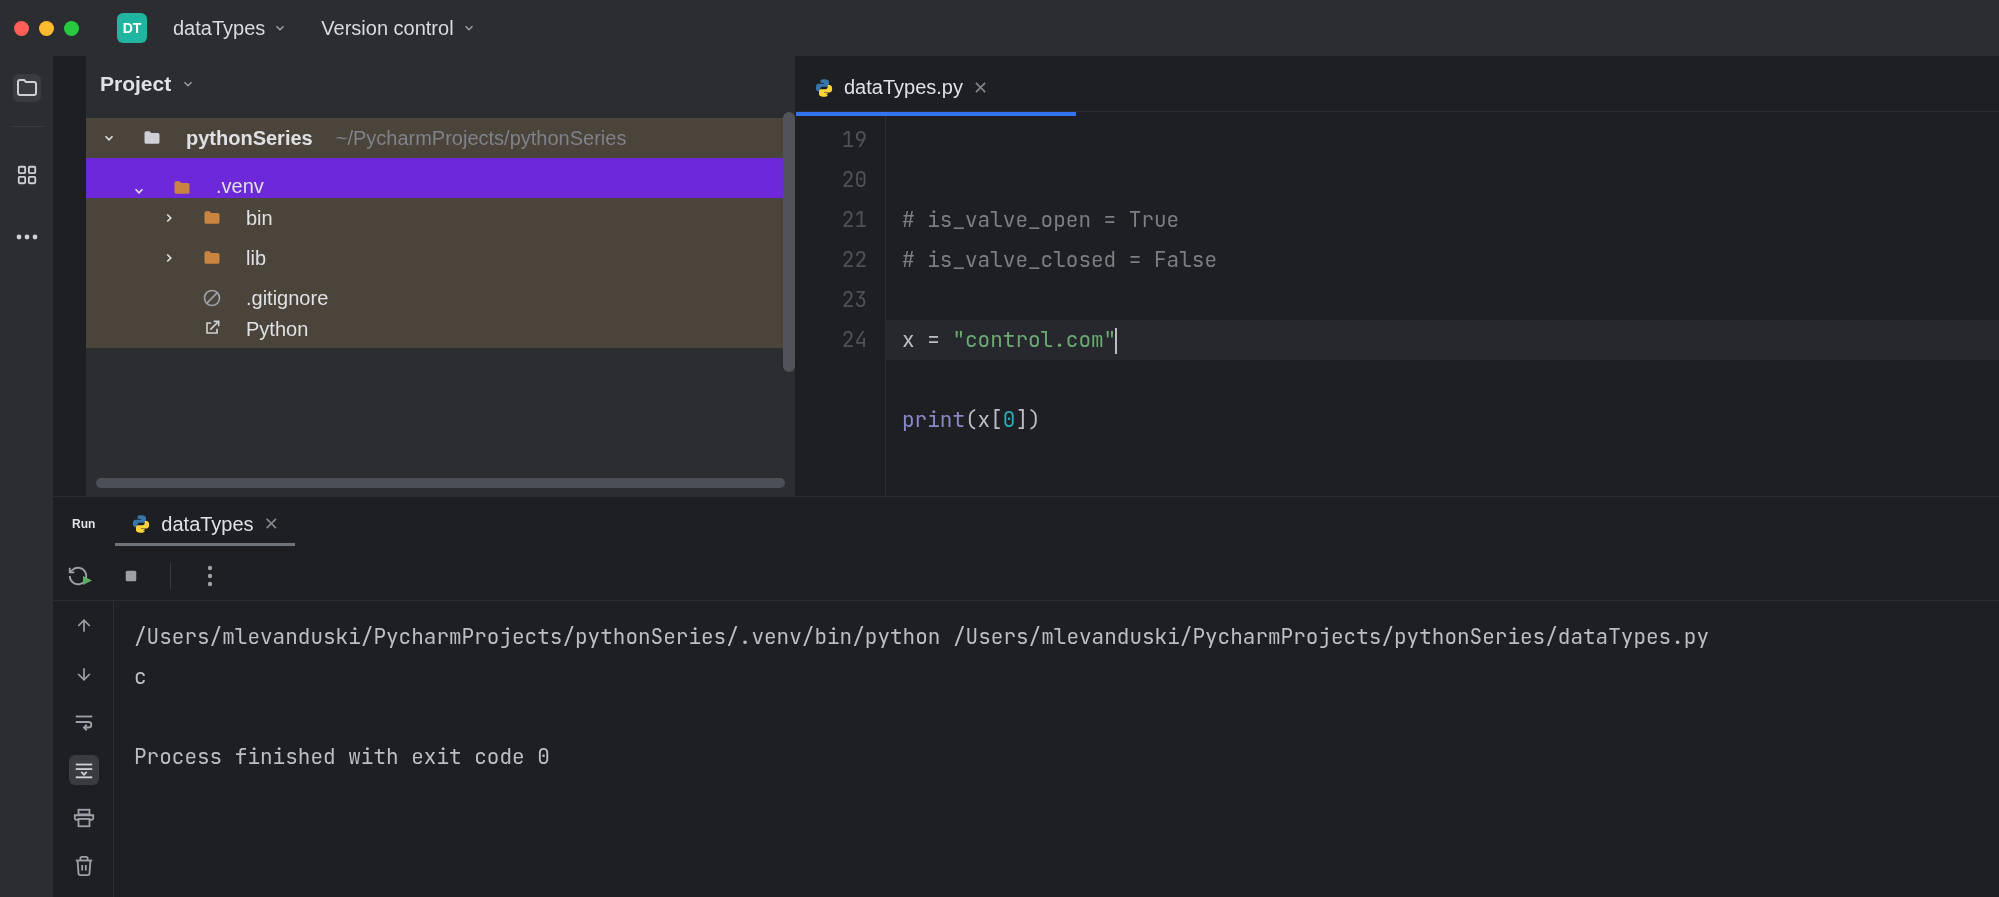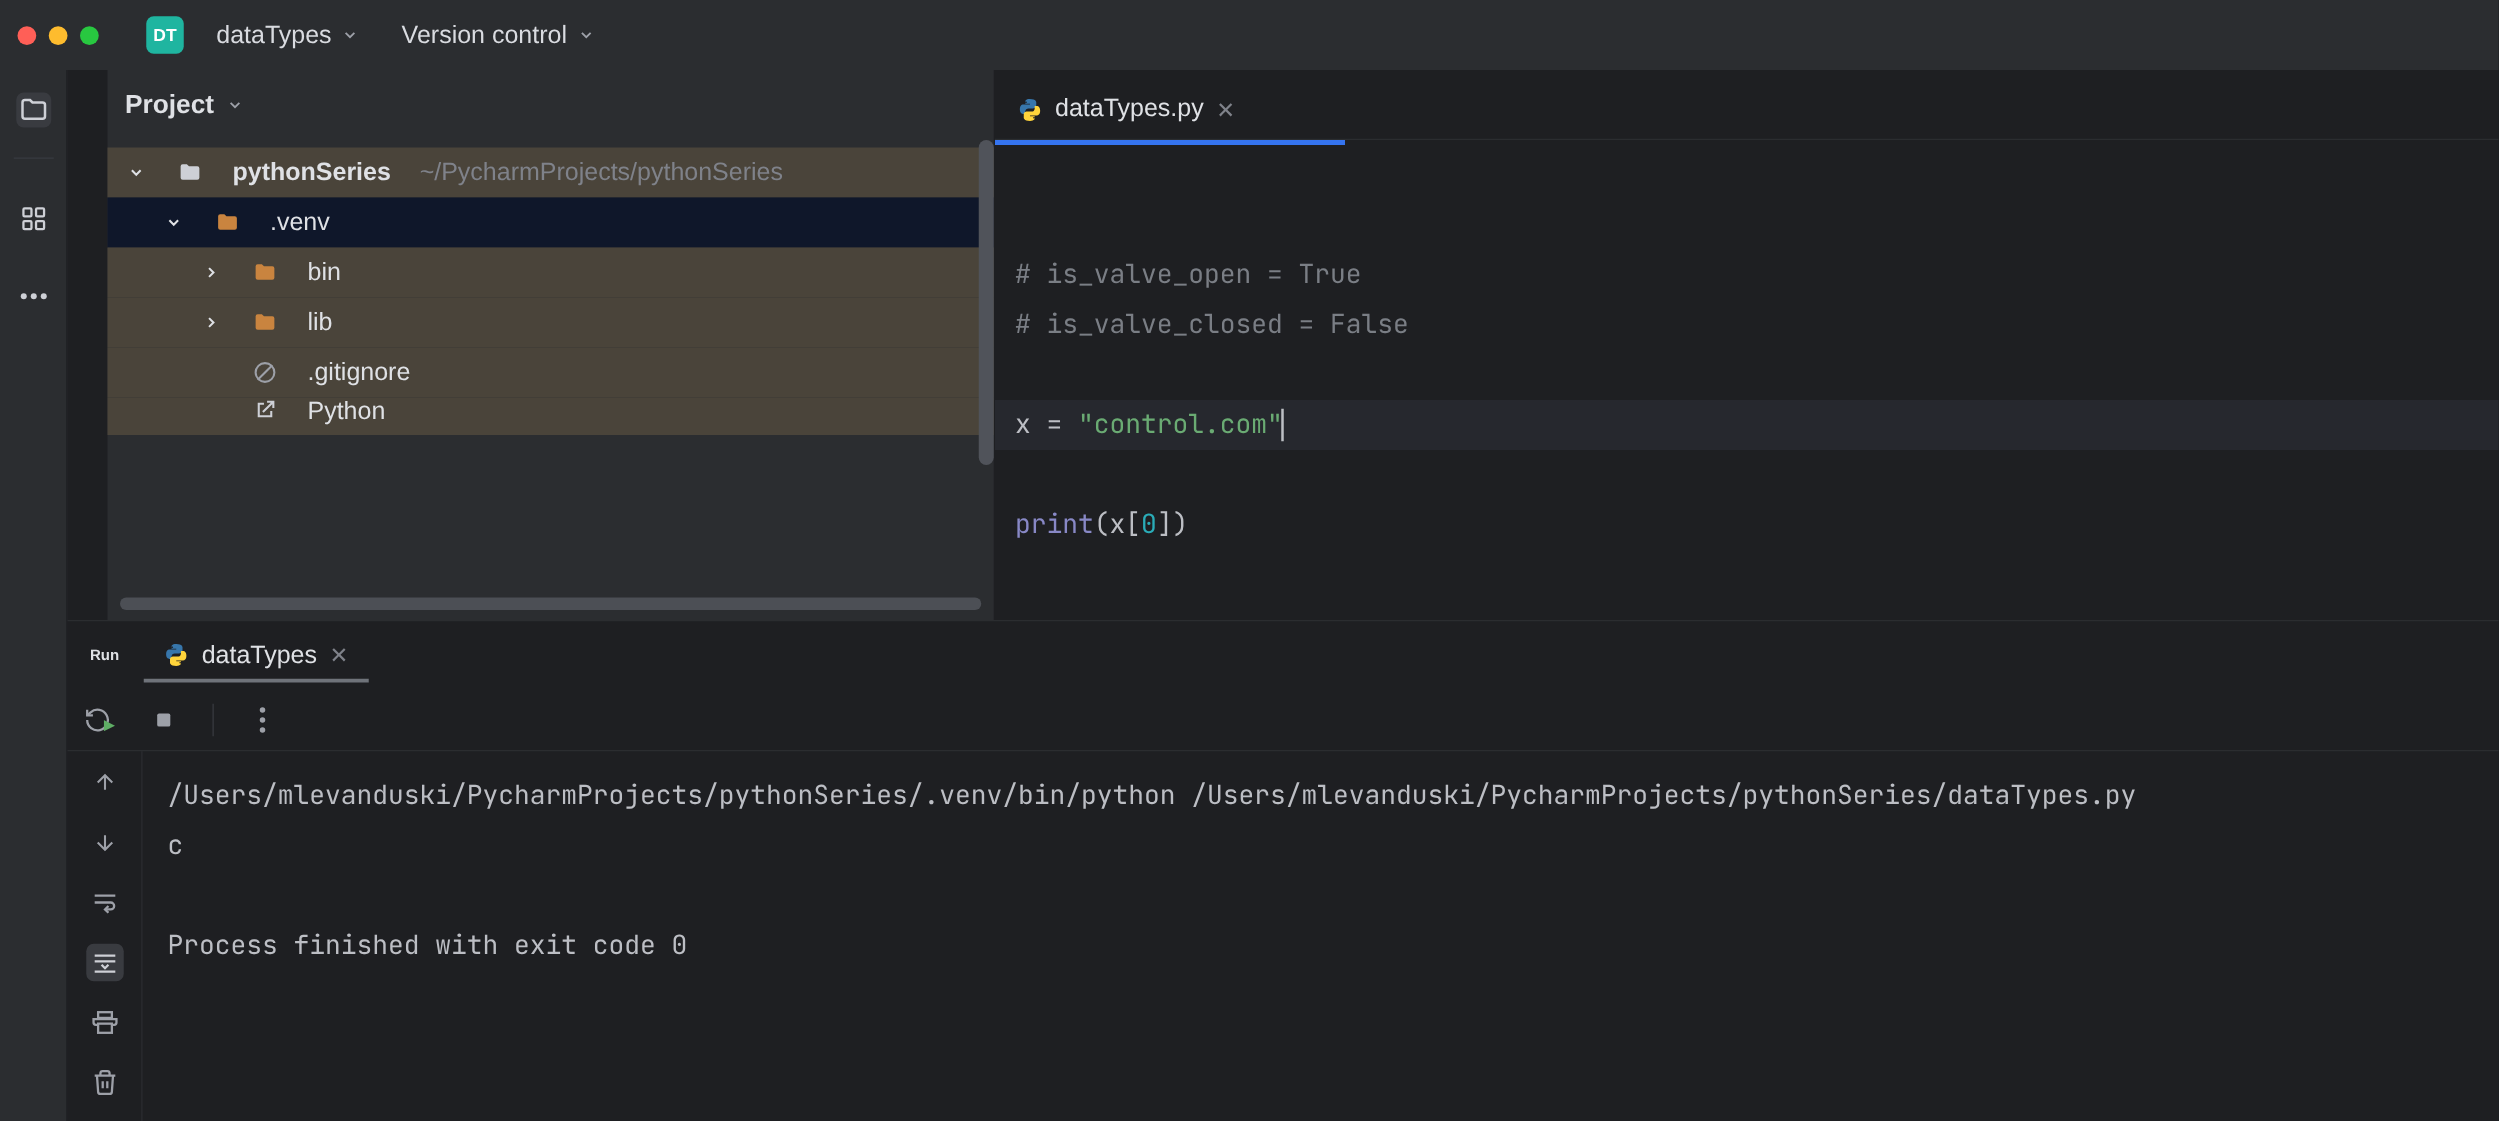--- a/index.html
+++ b/index.html
@@ -156,21 +156,21 @@
                 </svg>
             </span>
             <span class="ficon">
               <svg width="20" height="20" viewBox="0 0 24 24" class="folder-ico">
                   <path d="M3 6a2 2 0 0 1 2-2h4l2 2h8a2 2 0 0 1 2 2v9a2 2 0 0 1-2 2H5a2 2 0 0 1-2-2V6z"></path>
                 </svg>
             </span>
             <span class="bold">pythonSeries</span>
             <span class="muted">~/PycharmProjects/pythonSeries</span>
           </div>
-          <div class="row ind1" style="background:#0f172a;">
+          <div class="row ind1" style="background:#6d28d9;align-items:flex-end;">
             <span class="arrow">
               <svg width="14" height="14" viewBox="0 0 24 24" stroke="#dfe1e5" stroke-width="2.8" fill="none">
                   <polyline points="6 9 12 15 18 9"></polyline>
                 </svg>
             </span>
             <span class="ficon">
               <svg width="20" height="20" viewBox="0 0 24 24" class="folder-venv">
                   <path d="M3 6a2 2 0 0 1 2-2h4l2 2h8a2 2 0 0 1 2 2v9a2 2 0 0 1-2 2H5a2 2 0 0 1-2-2V6z"></path>
                 </svg>
             </span>
@@ -234,20 +234,28 @@
                   <path fill="#3776ab" d="M16 2c-6 0-6 3-6 3v3h6v1H7s-4 0-4 6 4 6 4 6h3v-3s0-4 4-4h6s4 0 4-4V6s0-4-8-4zM11 5a1 1 0 1 1 0 2 1 1 0 0 1 0-2z"></path>
                   <path fill="#ffd43b" d="M16 30c6 0 6-3 6-3v-3h-6v-1h9s4 0 4-6-4-6-4-6h-3v3s0 4-4 4h-6s-4 0-4 4v4s0 4 8 4zm5-3a1 1 0 1 1 0-2 1 1 0 0 1 0 2z"></path>
                 </svg>
             </span>
             <span>dataTypes.py</span>
             <span class="close">✕</span>
           </div>
         </div>
         <div class="progress"></div>
         <div class="codearea">
+          <div class="gut-ln">
+            <div>19</div>
+            <div>20</div>
+            <div>21</div>
+            <div>22</div>
+            <div>23</div>
+            <div>24</div>
+          </div>
           <div class="code">
 <span>&nbsp;</span>
 <span><span class="c-comment"># is_valve_open = True</span></span>
 <span><span class="c-comment"># is_valve_closed = False</span></span>
 <span>&nbsp;</span>
 <span class="hl-line"><span>x = </span><span class="c-str">"control.com"</span><span class="caret"></span></span>
 <span><span class="c-builtin">print</span><span>(x[</span><span class="c-num">0</span><span>])</span></span>
           </div>
         </div>
       </div>

